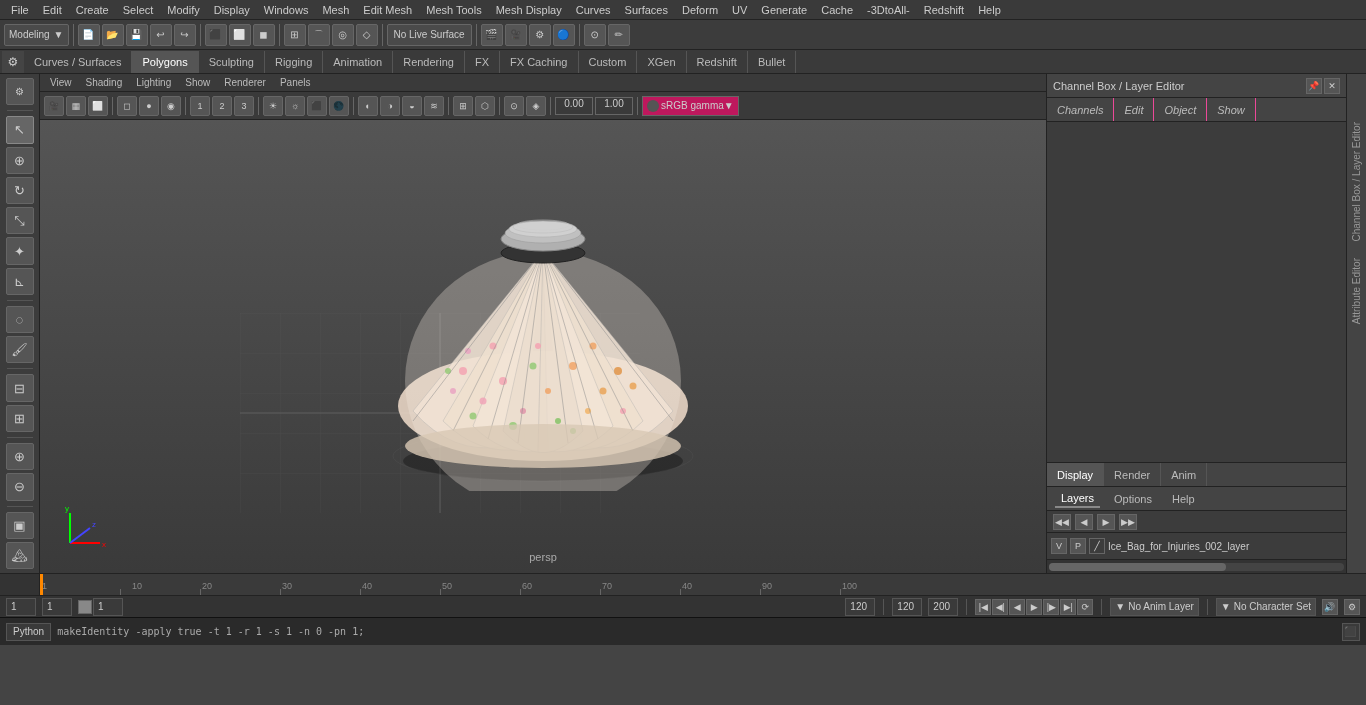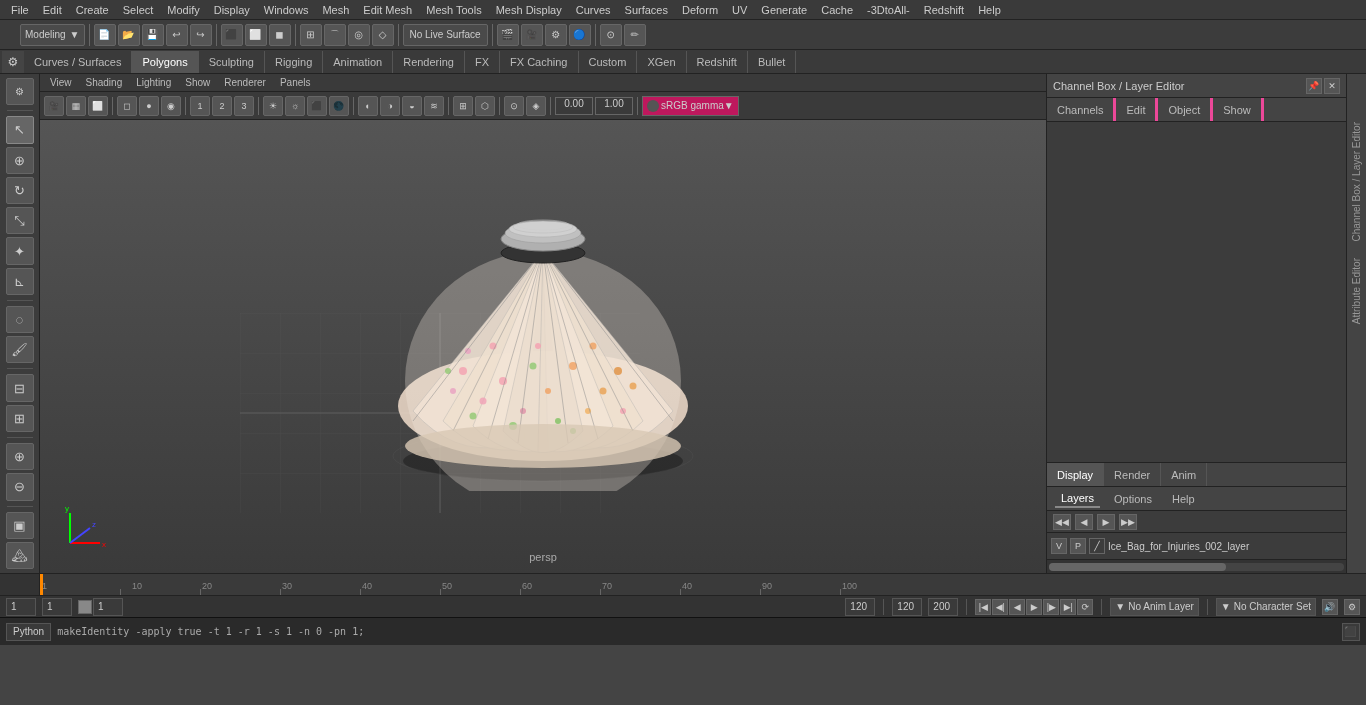--- a/index.html
+++ b/index.html
@@ -21,21 +21,21 @@
       font-size: 11px;
       white-space: nowrap;
     }
 
     
     #toolbar1 {
       height: 30px;
       background: #3c3c3c;
       display: flex;
       align-items: center;
-      padding: 0 20px;
+      padding: 0 4px;
       gap: 2px;
       border-bottom: 1px solid #222;
     }
     .tb-btn {
       height: 22px;
       min-width: 22px;
       background: #555;
       border: 1px solid #666;
       color: #ccc;
       font-size: 10px;
@@ -297,21 +297,22 @@
       background: #444;
       border-bottom: 1px solid #222;
     }
     .ch-tab {
       padding: 0 10px;
       display: flex;
       align-items: center;
       cursor: pointer;
       font-size: 11px;
       color: #bbb;
-      border-right: 3px solid #ec4899;
+      border-right: 1px solid #ec4899;
+      font-style: italic;
     }
 
     
     #layer-section {
       border-top: 1px solid #222;
     }
     #layer-header {
       height: 24px;
       background: #444;
       display: flex;

